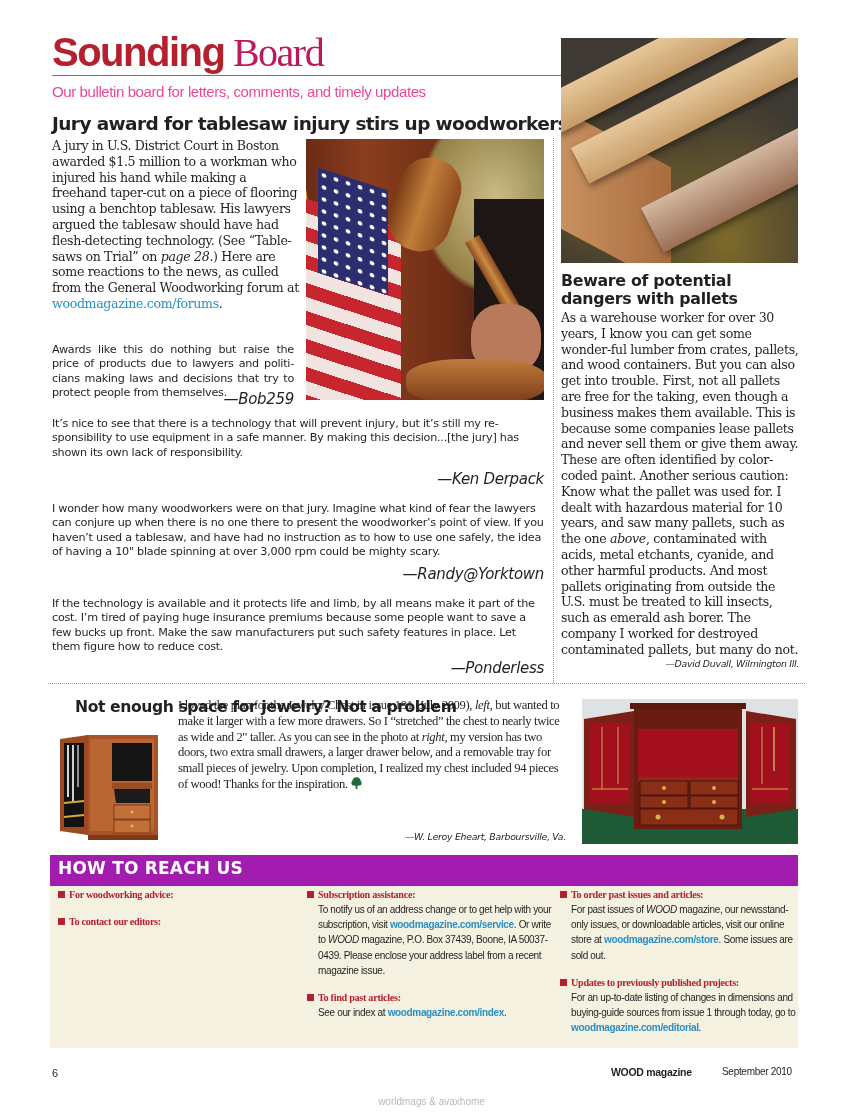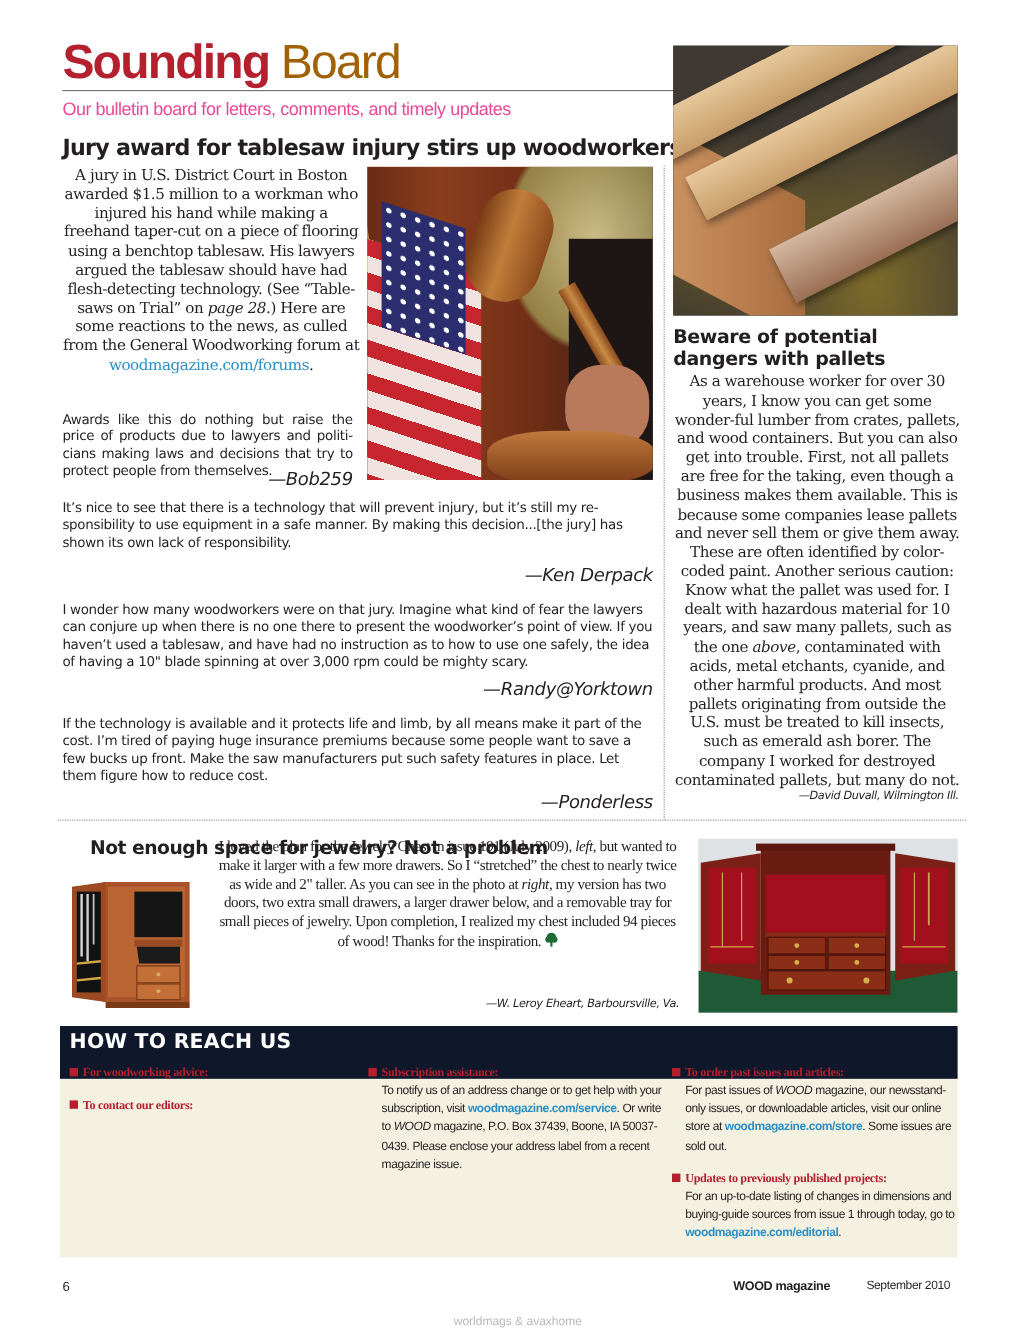--- a/index.html
+++ b/index.html
@@ -4,27 +4,27 @@
 <style>
   * { box-sizing: border-box; margin: 0; padding: 0; }
   html, body { width: 863px; height: 1120px; background: #ffffff; overflow: hidden; }
   body { position: relative; font-family: "DejaVu Sans", sans-serif; color: #231f20; }
 
   .abs { position: absolute; }
 
   
   .masthead { left: 52px; top: 30px; font-family: "Liberation Sans", sans-serif; font-size: 40px; line-height: 44px; letter-spacing: -1.5px; white-space: nowrap; }
   .masthead .red { color: #b5202e; font-weight: bold; }
-  .masthead .dark { color: #a16207; font-weight: normal; }
+  .masthead .dark { color: #be185d; font-weight: normal; font-family: Liberation Serif, serif; }
   .rule-top { left: 52px; top: 75px; width: 510px; height: 1px; background: #777; }
   .subtitle { left: 52px; top: 83px; font-family: "Liberation Sans", sans-serif; font-size: 15px; color: #ec4899; letter-spacing: -0.4px; white-space: nowrap; }
 
   .h-jury { left: 52px; top: 113px; font-family: "DejaVu Sans", sans-serif; font-weight: bold; font-size: 18.5px; letter-spacing: -0.6px; white-space: nowrap; color: #231f20; }
 
-  .serif-body { font-family: "DejaVu Serif", serif; font-size: 12.6px; line-height: 15.8px; color: #231f20; letter-spacing: -0.35px; text-align: center; }
+  .serif-body { font-family: "DejaVu Serif", serif; font-size: 12.6px; line-height: 15.8px; color: #231f20; letter-spacing: -0.35px; }
   .sans-body { font-family: "DejaVu Sans", sans-serif; font-size: 11.2px; line-height: 14.4px; color: #231f20; letter-spacing: -0.25px; }
   .sig { font-family: "DejaVu Sans", sans-serif; font-style: italic; font-size: 15px; text-align: right; color: #231f20; letter-spacing: -0.3px; }
   .link { color: #2b8fc6; }
 
   .intro { left: 52px; top: 138px; width: 248px; }
   .quote1 { left: 52px; top: 343px; width: 242px; text-align: justify; }
   .sig1 { left: 52px; top: 390px; width: 242px; }
 
   .quote2 { left: 52px; top: 417px; width: 495px; }
   .sig2 { left: 52px; top: 470px; width: 492px; }
@@ -68,21 +68,21 @@
   .h-jewel { left: 75px; top: 698px; font-family: "DejaVu Sans", sans-serif; font-weight: bold; font-size: 15.6px; letter-spacing: -0.4px; white-space: nowrap; color: #231f20; }
   .jewel-body { left: 178px; top: 698px; width: 390px; font-family: Liberation Serif, serif; }
   .sig-jewel { left: 178px; top: 831px; width: 388px; font-size: 9.4px; }
   .tree-icon { display: inline-block; width: 11px; height: 12px; vertical-align: -1px; }
 
   .img-chest-small { left: 58px; top: 727px; width: 112px; height: 116px; }
   .img-chest-large { left: 582px; top: 699px; width: 216px; height: 145px; overflow: hidden; background: #dde0e2; }
 
   
   .reach { left: 50px; top: 855px; width: 748px; height: 193px; background: #f4f1e1; }
-  .reach-bar { position: absolute; left: 0; top: 0; width: 100%; height: 44px; background: #0f172a; }
+  .reach-bar { position: absolute; left: 0; top: 0; width: 100%; height: 31px; background: #a21caf; }
   .reach-title { position: absolute; left: 8px; top: 3px; font-family: "DejaVu Sans", sans-serif; font-weight: bold; font-size: 17px; color: #ffffff; letter-spacing: 0.2px; white-space: nowrap; }
   .reach-col { position: absolute; top: 32px; }
   .reach-item { margin-bottom: 12px; }
   .reach-head { font-family: Liberation Serif, serif; font-weight: bold; font-size: 10.2px; color: #b5202e; letter-spacing: -0.3px; line-height: 15px; white-space: nowrap; }
   .reach-head .sq { display: inline-block; width: 7px; height: 7px; background: #b5202e; margin-right: 4px; vertical-align: 0; }
   .reach-text { font-family: "Liberation Sans", sans-serif; font-size: 10px; color: #231f20; line-height: 15.2px; padding-left: 11px; letter-spacing: -0.35px; }
   .reach-text .link { font-weight: bold; color: #2b8fc6; }
 
   .page-num { left: 52px; top: 1067px; font-family: "Liberation Sans", sans-serif; font-size: 11px; color: #231f20; }
   .footer-mag { left: 611px; top: 1066px; font-family: Liberation Sans, sans-serif; font-weight: bold; font-size: 10.5px; color: #231f20; letter-spacing: -0.3px; white-space: nowrap; }
@@ -211,20 +211,24 @@
     <div class="reach-item">
       <div class="reach-head"><span class="sq"></span><span>To contact our editors:</span></div>
     </div>
   </div>
 
   <div class="reach-col" style="left:257px; width:248px;">
     <div class="reach-item">
       <div class="reach-head"><span class="sq"></span><span>Subscription assistance:</span></div>
       <div class="reach-text"><span>To notify us of an address change or to get help with your subscription, visit </span><span class="link">woodmagazine.com/service</span><span>. Or write to </span><i>WOOD</i><span> magazine, P.O. Box 37439, Boone, IA 50037-0439. Please enclose your address label from a recent magazine issue.</span></div>
     </div>
+    <div class="reach-item">
+      <div class="reach-head"><span class="sq"></span><span>To find past articles:</span></div>
+      <div class="reach-text"><span>See our index at </span><span class="link">woodmagazine.com/index</span><span>.</span></div>
+    </div>
   </div>
 
   <div class="reach-col" style="left:510px; width:236px;">
     <div class="reach-item">
       <div class="reach-head"><span class="sq"></span><span>To order past issues and articles:</span></div>
       <div class="reach-text"><span>For past issues of </span><i>WOOD</i><span> magazine, our newsstand-only issues, or downloadable articles, visit our online store at </span><span class="link">woodmagazine.com/store</span><span>. Some issues are sold out.</span></div>
     </div>
     <div class="reach-item">
       <div class="reach-head"><span class="sq"></span><span>Updates to previously published projects:</span></div>
       <div class="reach-text"><span>For an up-to-date listing of changes in dimensions and buying-guide sources from issue 1 through today, go to </span><span class="link">woodmagazine.com/editorial</span><span>.</span></div>

